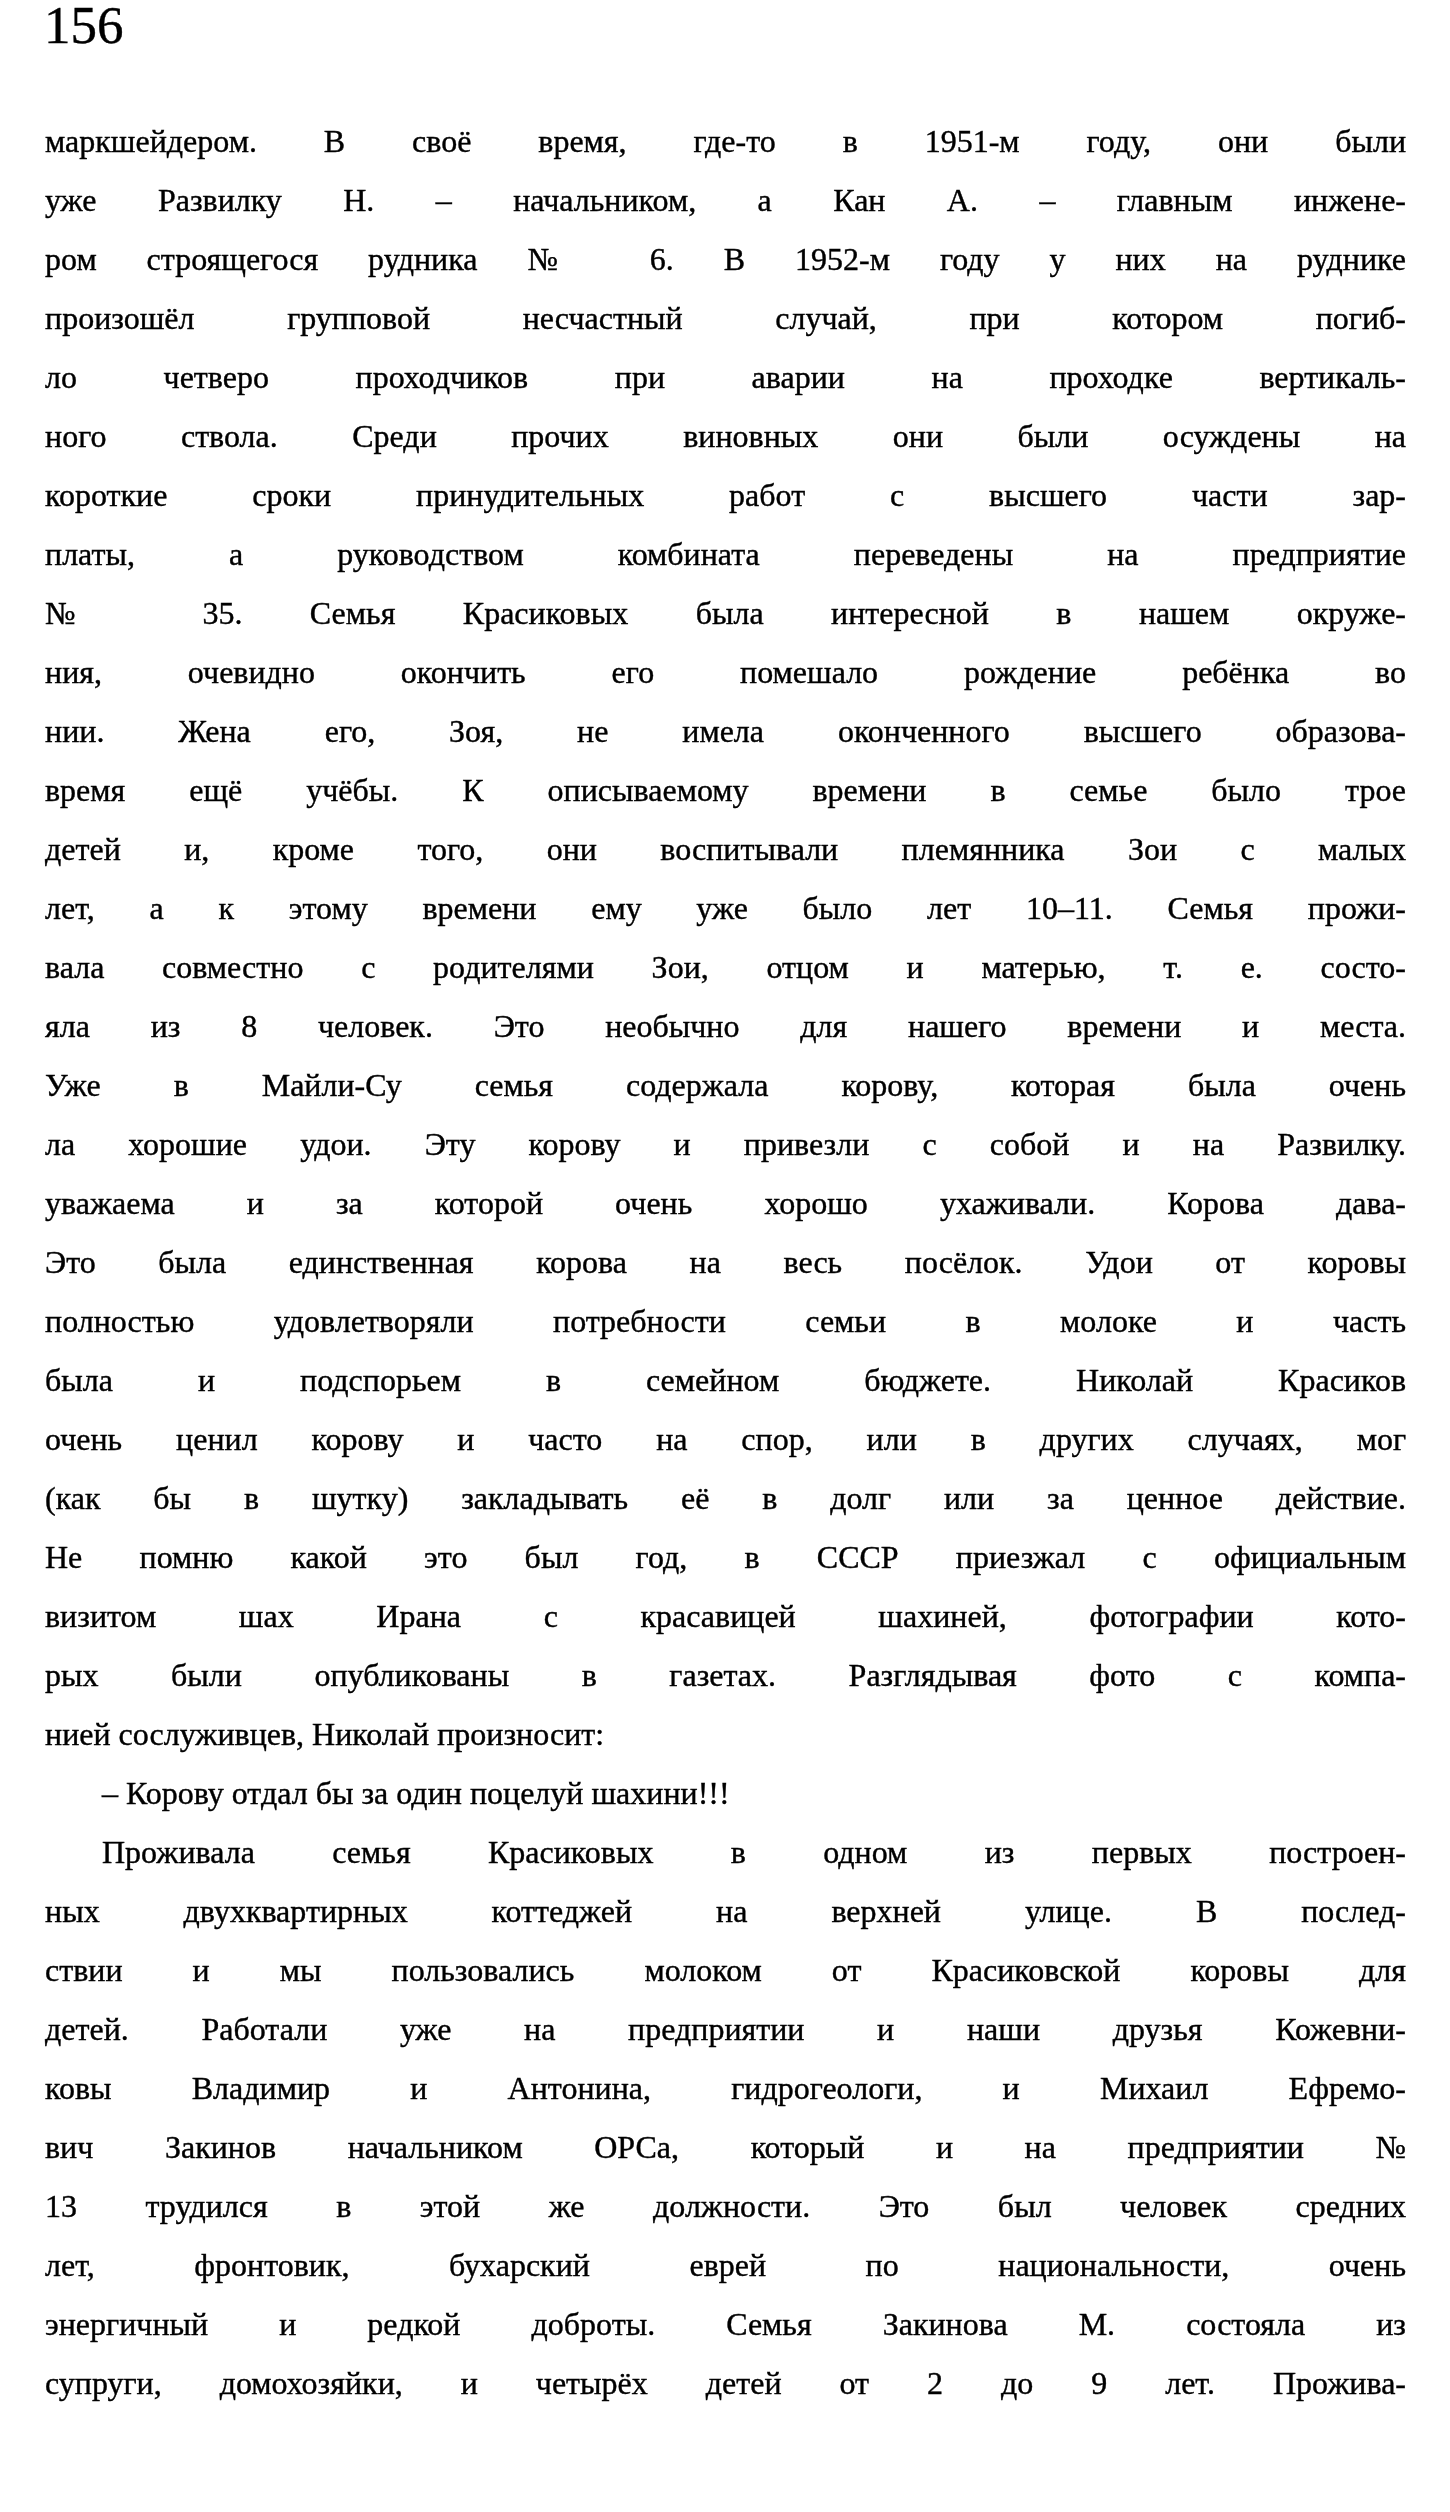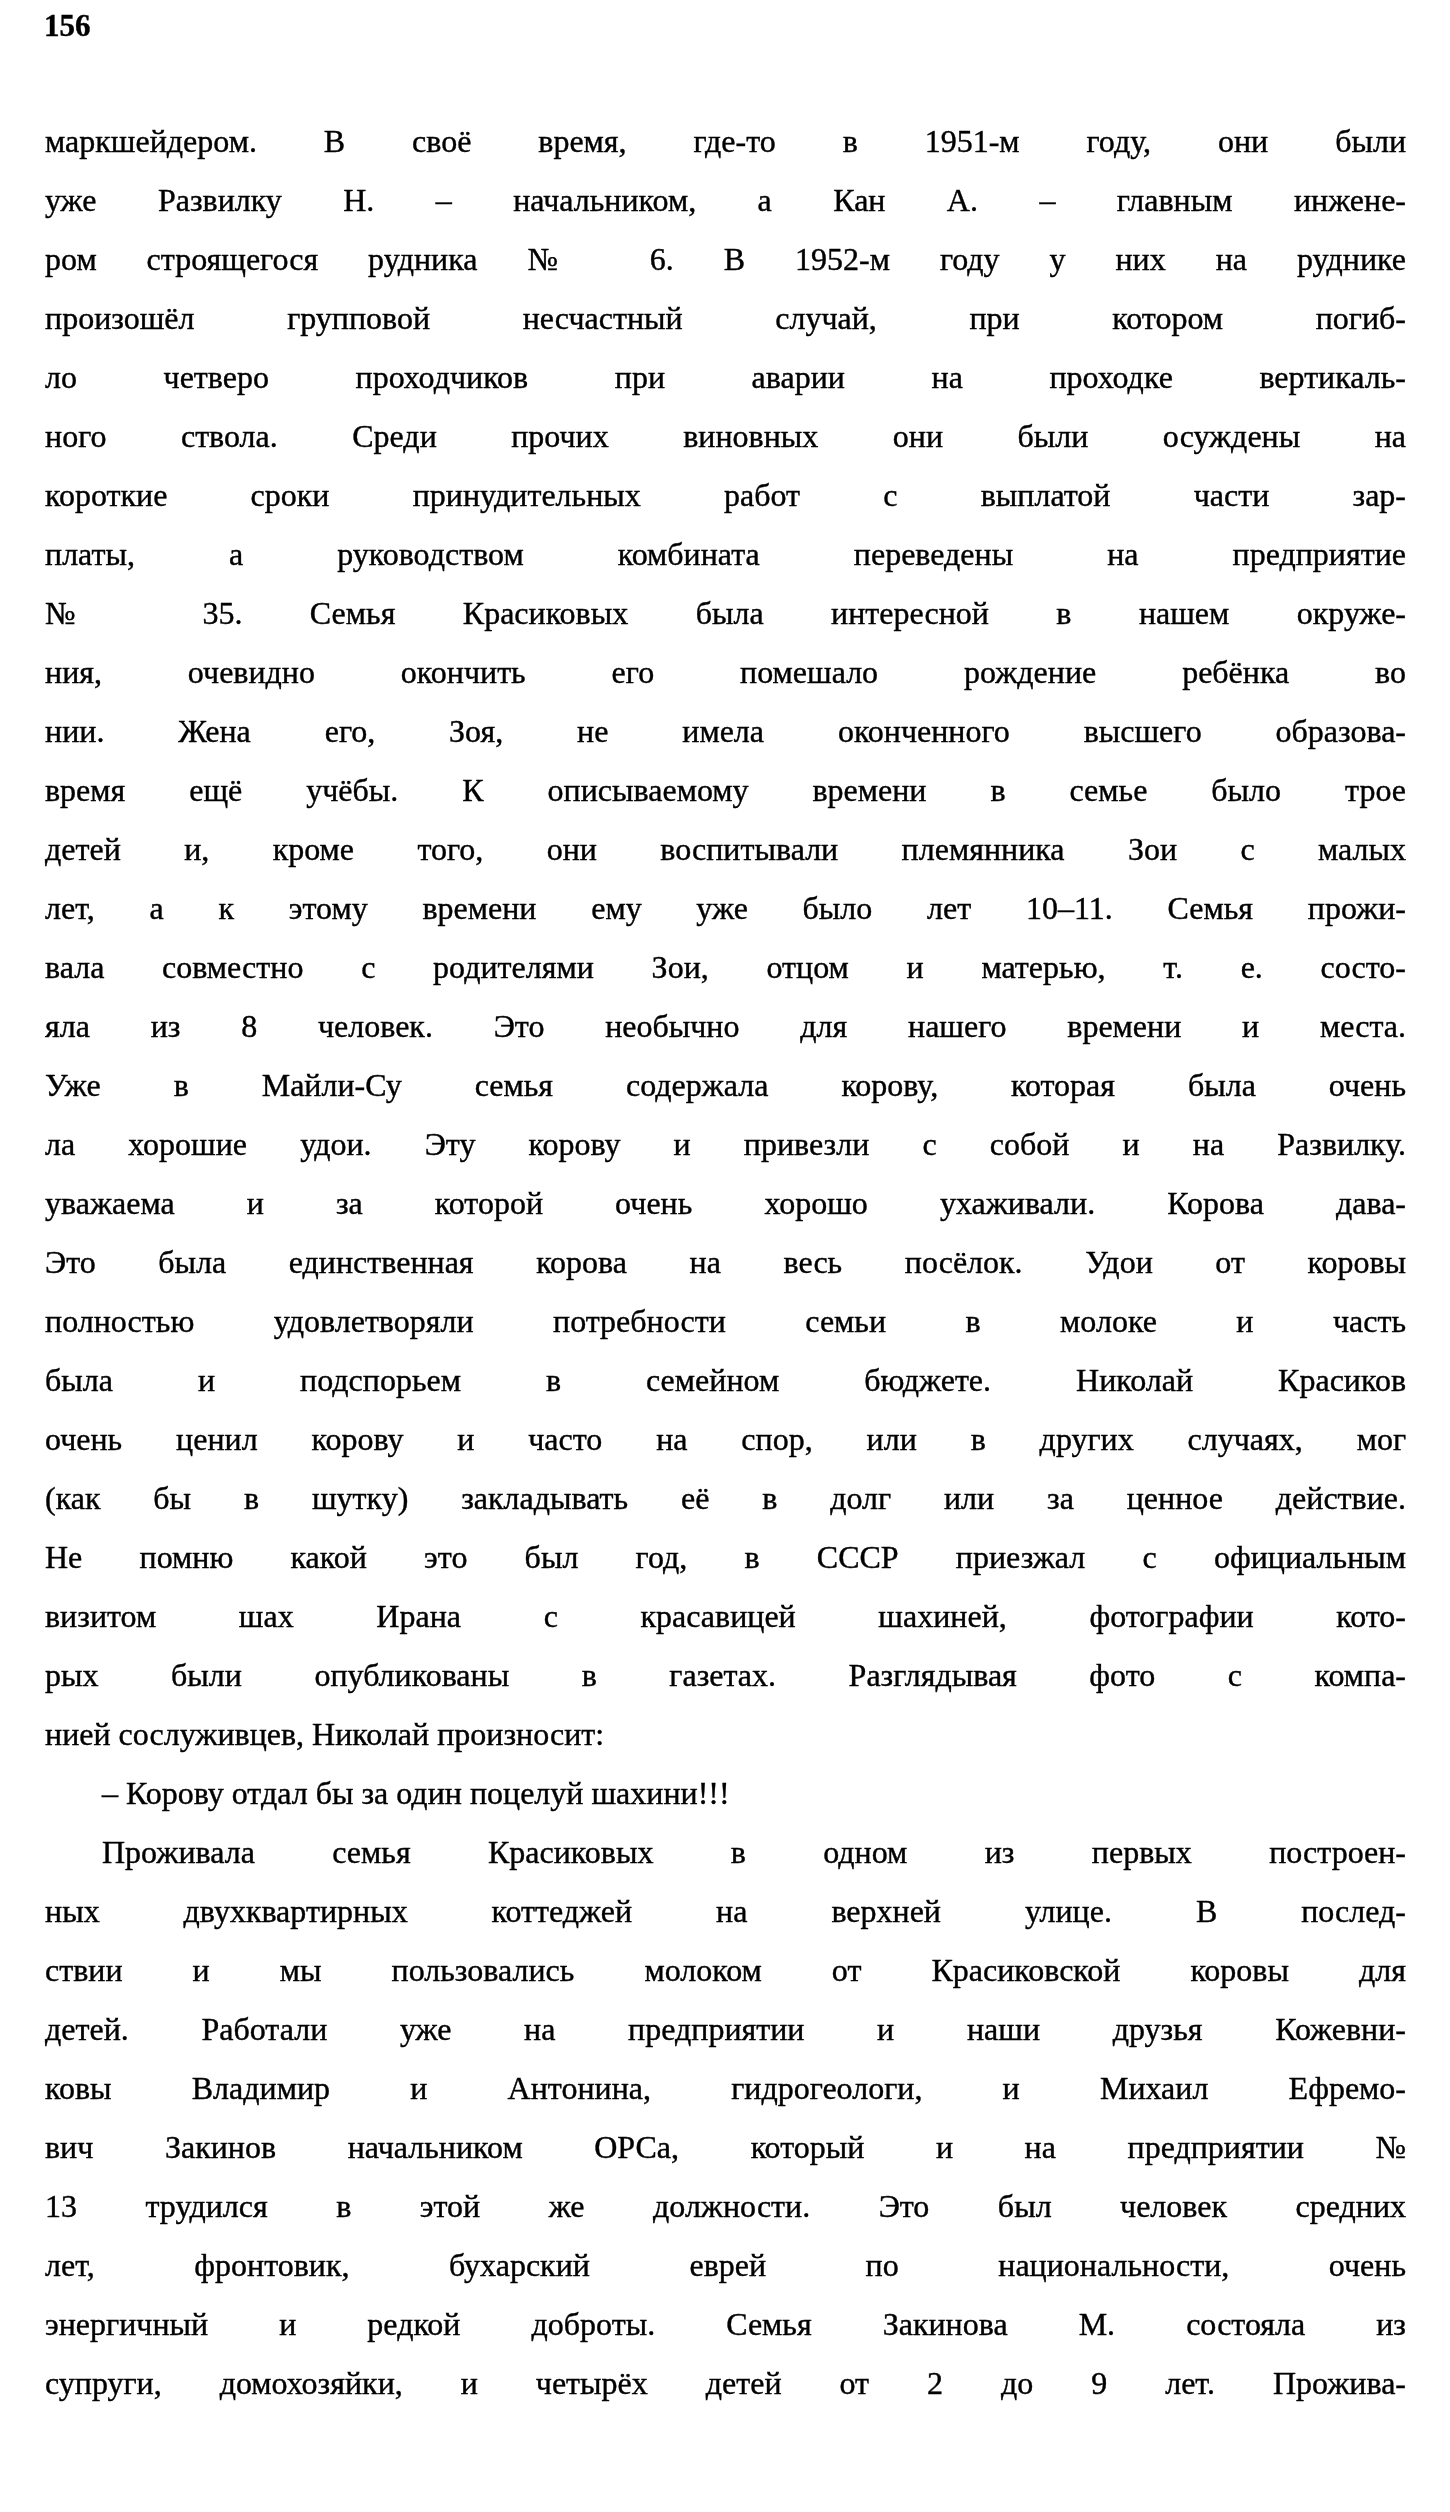--- a/index.html
+++ b/index.html
@@ -13,23 +13,23 @@
     height: 2512px;
     background: #ffffff;
     color: #000000;
     font-family: "Liberation Serif", "DejaVu Serif", serif;
     overflow: hidden;
   }
   .page-number {
     position: absolute;
     top: 0px;
     left: 44px;
-    font-size: 31px;
+    font-size: 53px;
     line-height: 51px;
-    font-weight: bold;
+    font-weight: normal;
     -webkit-text-stroke: 0.4px #000;
   }
   .text-block {
     position: absolute;
     top: 112px;
     left: 45px;
     width: 1361px;
   }
   .ln {
     font-size: 32px;
@@ -57,21 +57,21 @@
 
   <div class="page-number">156</div>
 
   <div class="text-block">
     <div class="ln">маркшейдером. В своё время, где-то в 1951-м году, они были</div>
     <div class="ln">уже Развилку Н. – начальником, а Кан А. – главным инжене-</div>
     <div class="ln">ром строящегося рудника № 6. В 1952-м году у них на руднике</div>
     <div class="ln">произошёл групповой несчастный случай, при котором погиб-</div>
     <div class="ln">ло четверо проходчиков при аварии на проходке вертикаль-</div>
     <div class="ln">ного ствола. Среди прочих виновных они были осуждены на</div>
-    <div class="ln">короткие сроки принудительных работ с выплатой части зар-</div>
+    <div class="ln">короткие сроки принудительных работ с высшего части зар-</div>
     <div class="ln">платы, а руководством комбината переведены на предприятие</div>
     <div class="ln">№ 35. Семья Красиковых была интересной в нашем окруже-</div>
     <div class="ln">ния, очевидно окончить его помешало рождение ребёнка во</div>
     <div class="ln">нии. Жена его, Зоя, не имела оконченного высшего образова-</div>
     <div class="ln">время ещё учёбы. К описываемому времени в семье было трое</div>
     <div class="ln">детей и, кроме того, они воспитывали племянника Зои с малых</div>
     <div class="ln">лет, а к этому времени ему уже было лет 10–11. Семья прожи-</div>
     <div class="ln">вала совместно с родителями Зои, отцом и матерью, т. е. состо-</div>
     <div class="ln">яла из 8 человек. Это необычно для нашего времени и места.</div>
     <div class="ln">Уже в Майли-Су семья содержала корову, которая была очень</div>

